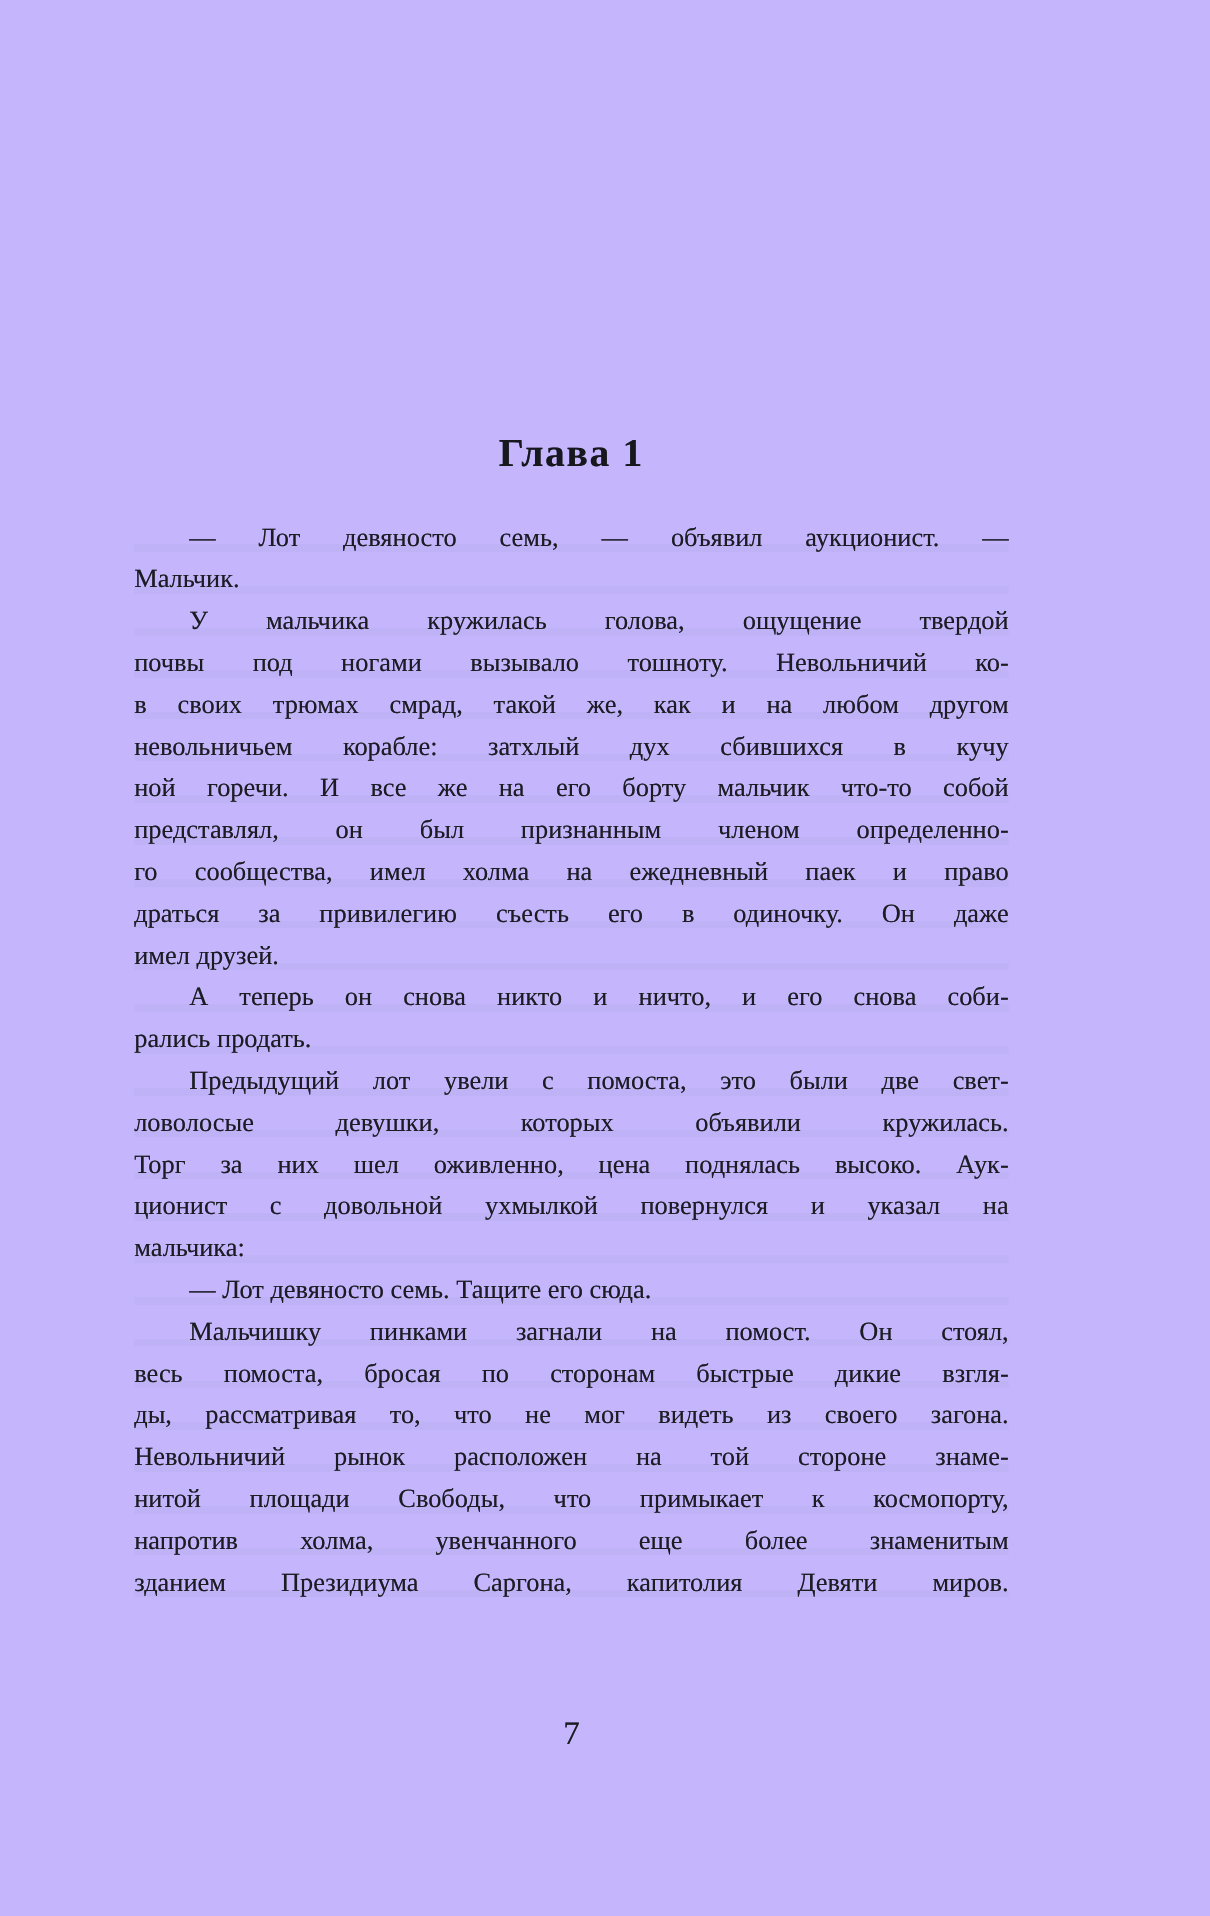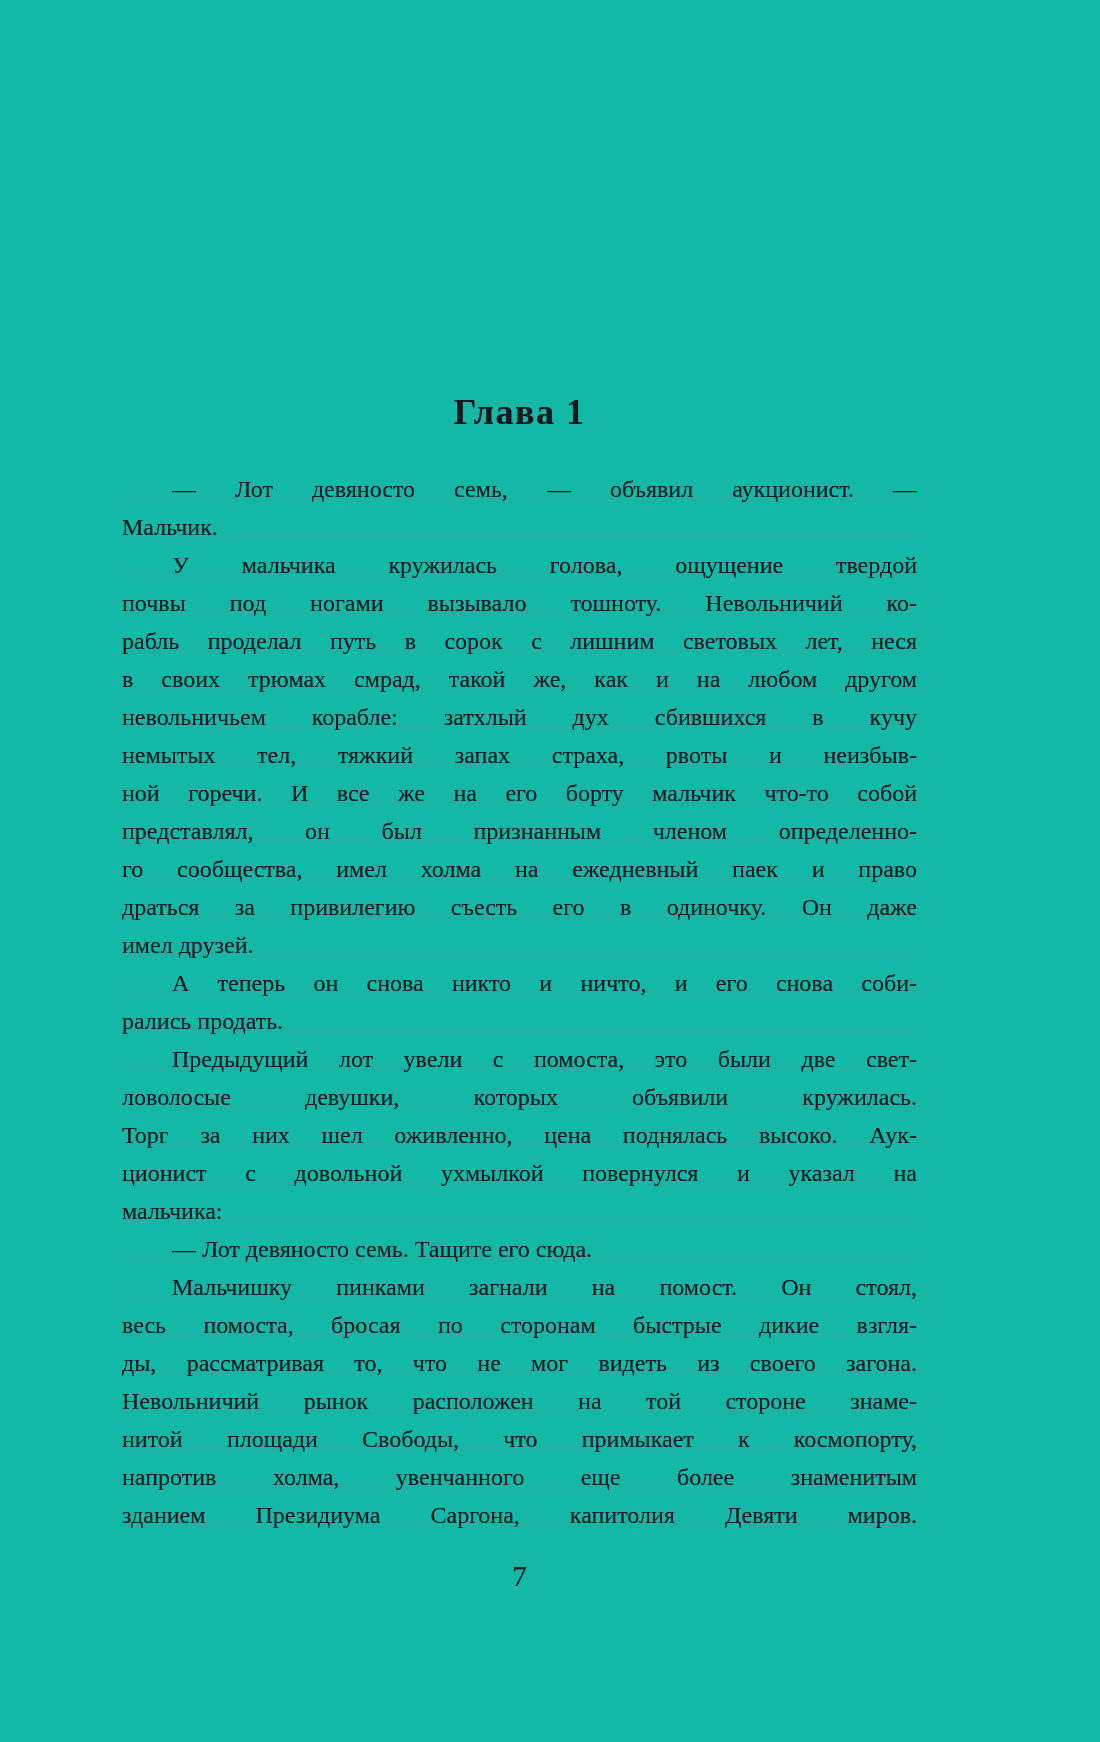--- a/index.html
+++ b/index.html
@@ -12,21 +12,21 @@
     background: #ffffff;
     font-family: "Liberation Serif", "DejaVu Serif", serif;
     position: relative;
     overflow: hidden;
   }
   .page {
     position: absolute;
     left: 0; top: 0;
     width: 1100px;
     height: 1742px;
-    background: #14b8a6;
+    background: #c4b5fd;
   }
   .chapter {
     position: absolute;
     top: 392px;
     left: 122px;
     width: 795px;
     margin: 0;
     text-align: center;
     font-size: 36px;
     line-height: 40px;
@@ -79,24 +79,22 @@
 <body>
 
 <div class="page">
   <h1 class="chapter">Глава 1</h1>
 
   <div class="text-block">
       <div class="line indent stretch">— Лот девяносто семь, — объявил аукционист. —</div>
       <div class="line">Мальчик.</div>
       <div class="line indent stretch">У мальчика кружилась голова, ощущение твердой</div>
       <div class="line stretch">почвы под ногами вызывало тошноту. Невольничий ко-</div>
-      <div class="line stretch">рабль проделал путь в сорок с лишним световых лет, неся</div>
       <div class="line stretch">в своих трюмах смрад, такой же, как и на любом другом</div>
       <div class="line stretch">невольничьем корабле: затхлый дух сбившихся в кучу</div>
-      <div class="line stretch">немытых тел, тяжкий запах страха, рвоты и неизбыв-</div>
       <div class="line stretch">ной горечи. И все же на его борту мальчик что-то собой</div>
       <div class="line stretch">представлял, он был признанным членом определенно-</div>
       <div class="line stretch">го сообщества, имел холма на ежедневный паек и право</div>
       <div class="line stretch">драться за привилегию съесть его в одиночку. Он даже</div>
       <div class="line">имел друзей.</div>
       <div class="line indent stretch">А теперь он снова никто и ничто, и его снова соби-</div>
       <div class="line">рались продать.</div>
       <div class="line indent stretch">Предыдущий лот увели с помоста, это были две свет-</div>
       <div class="line stretch">ловолосые девушки, которых объявили кружилась.</div>
       <div class="line stretch">Торг за них шел оживленно, цена поднялась высоко. Аук-</div>

